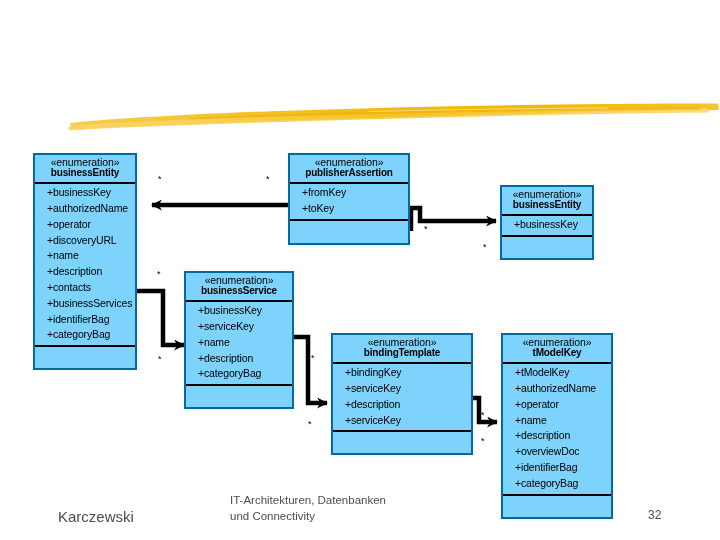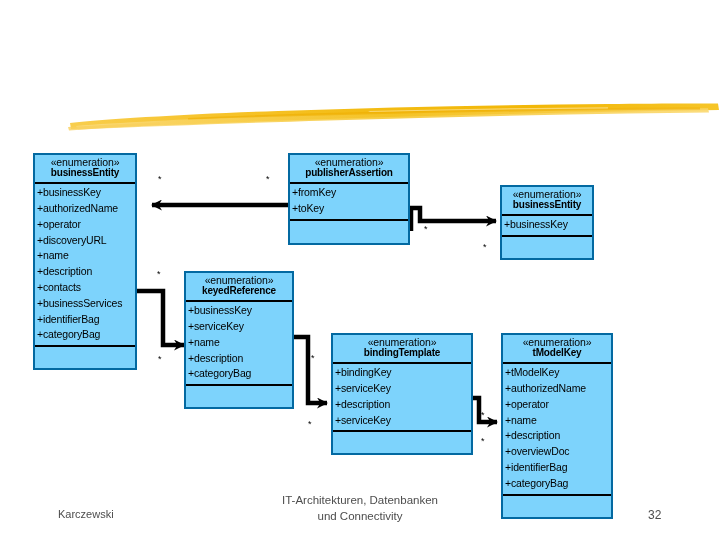--- a/index.html
+++ b/index.html
@@ -53,21 +53,21 @@
     font-size: 10px;
     font-weight: bold;
     color: #000000;
     letter-spacing: -0.2px;
     white-space: nowrap;
     overflow: hidden;
   }
   .uml-attrs {
     box-sizing: border-box;
     border-bottom: 2px solid #000000;
-    padding: 1px 0 2px 2px;
+    padding: 1px 0 2px 12px;
   }
   .attr {
     display: block;
     font-size: 10.5px;
     line-height: 15.8px;
     color: #000000;
     white-space: nowrap;
     overflow: hidden;
     letter-spacing: -0.15px;
   }
@@ -98,29 +98,29 @@
     left: 0;
     top: 496px;
     width: 720px;
     height: 44px;
     z-index: 8;
   }
   #footer-author {
     position: absolute;
     left: 58px;
     top: 12px;
-    font-size: 11px;
+    font-size: 15px;
     color: #4d4d4d;
   }
   #footer-center {
     position: absolute;
     left: 230px;
     top: -4px;
     width: 260px;
-    text-align: center;
+    text-align: left;
     font-size: 11.5px;
     line-height: 16px;
     color: #4d4d4d;
   }
   #footer-page {
     position: absolute;
     left: 648px;
     top: 12px;
     font-size: 12px;
     color: #4d4d4d;
@@ -239,21 +239,21 @@
     </div>
     <div class="uml-attrs">
       <span class="attr">+businessKey</span>
     </div>
     <div class="uml-ops" style="height:21px;"></div>
   </div>
 
   <div class="uml-class" style="left:184px; top:271px; width:110px;">
     <div class="uml-header">
       <span class="stereotype">«enumeration»</span>
-      <span class="cls-name">keyedReference</span>
+      <span class="cls-name">businessService</span>
     </div>
     <div class="uml-attrs">
       <span class="attr">+businessKey</span>
       <span class="attr">+serviceKey</span>
       <span class="attr">+name</span>
       <span class="attr">+description</span>
       <span class="attr">+categoryBag</span>
     </div>
     <div class="uml-ops" style="height:21px;"></div>
   </div>

